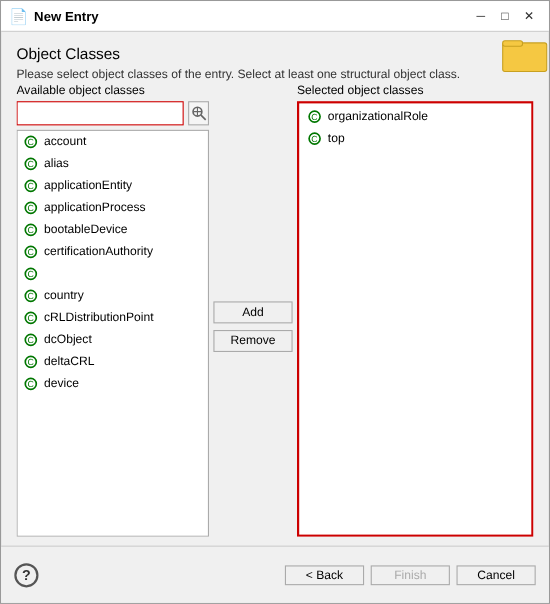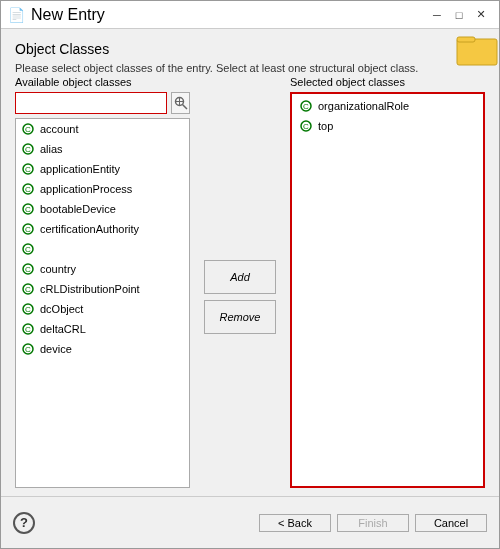--- a/index.html
+++ b/index.html
@@ -36,22 +36,22 @@
     }
     .title-bar-icon {
       width: 16px;
       height: 16px;
       display: flex;
       align-items: center;
       justify-content: center;
       font-size: 14px;
     }
     .title-bar-title {
-      font-size: 16px;
-      font-weight: normal;
+      font-size: 12px;
+      font-weight: bold;
     }
     .title-bar-controls {
       display: flex;
       gap: 2px;
     }
     .title-bar-btn {
       width: 20px;
       height: 20px;
       background: transparent;
       border: none;
@@ -76,21 +76,20 @@
       margin-bottom: 4px;
     }
     .description {
       font-size: 11px;
       color: #333;
       line-height: 1.4;
     }
     .panels-row {
       display: flex;
       flex: 1;
-      gap: 10px;
       overflow: hidden;
     }
     .panel-left {
       display: flex;
       flex-direction: column;
       width: 175px;
       flex-shrink: 0;
     }
     .panel-label {
       font-size: 11px;
@@ -154,29 +153,28 @@
       flex-direction: column;
       justify-content: center;
       align-items: center;
       gap: 6px;
       padding-top: 30px;
       width: 80px;
       flex-shrink: 0;
     }
     .action-btn {
       width: 72px;
-      height: 34px;
+      height: 20px;
       border: 1px solid #aaa;
       background: #f0f0f0;
       cursor: pointer;
       font-size: 11px;
       display: flex;
       align-items: center;
       justify-content: center;
-      font-style: italic;
     }
 
     .panel-right {
       display: flex;
       flex-direction: column;
       flex: 1;
     }
     .selected-list-box {
       flex: 1;
       border: 2px solid #cc0000;

